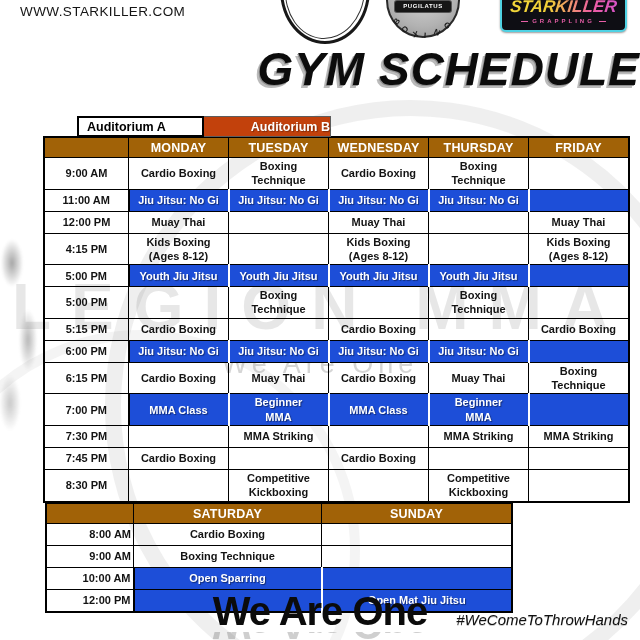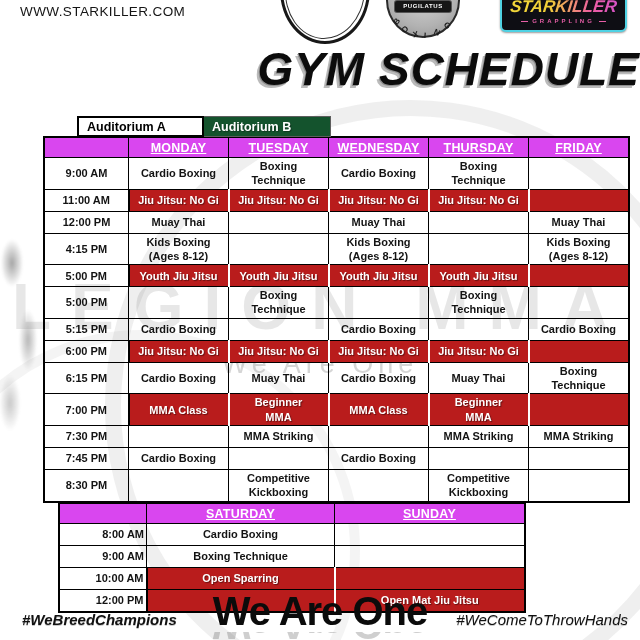--- a/index.html
+++ b/index.html
@@ -46,39 +46,39 @@
   .sk-dash{display:inline-block;width:7px;height:1px;background:#e85fa8;}
   
   .page-title{position:absolute;z-index:2;left:0;right:0;top:42px;text-align:right;
     font-size:46px;font-weight:bold;font-style:italic;letter-spacing:1px;color:#0c0c0c;
     text-shadow:-3px 3px 0 rgba(130,130,130,.55), -1px 1px 0 rgba(90,90,90,.6);}
   
   .tabs{position:absolute;z-index:2;left:45px;top:116px;display:flex;margin-left:32px;}
   .tab{width:127px;height:21px;box-sizing:border-box;font-size:12.5px;font-weight:bold;
     line-height:18px;padding-left:8px;}
   .tab.active{background:#fff;border:2px solid #000;color:#000;}
-  .tab.inactive{background:#14532d;border:1px solid #5d5d5d;border-left:none;color:#fff;
-    line-height:20px;text-shadow:1px 1px 1px rgba(0,0,0,.35);}
+  .tab.inactive{background:#c2410c;border:1px solid #5d5d5d;border-left:none;color:#fff;
+    line-height:20px;text-shadow:1px 1px 1px rgba(0,0,0,.35);text-align:right;}
   
   table{position:absolute;z-index:1;border-collapse:collapse;table-layout:fixed;
     border:2px solid #000;}
   #weekday-table{left:43px;top:136px;width:554px;}
-  #weekend-table{left:58px;top:502px;width:450px;}
-  th{background:#d946ef;color:#fff;font-size:12.5px;font-weight:bold;height:19px;
-    border:1.5px solid #000;padding:0 2px;letter-spacing:.2px;text-decoration:underline;}
+  #weekend-table{left:45px;top:502px;width:450px;}
+  th{background:#a16207;color:#fff;font-size:12.5px;font-weight:bold;height:19px;
+    border:1.5px solid #000;padding:0 2px;letter-spacing:.2px;}
   td{border:1.5px solid #000;font-weight:bold;font-size:11px;text-align:center;
     white-space:pre-line;padding:1px 2px;height:19px;vertical-align:middle;color:#131313;
     line-height:1.3;}
   td.time{font-size:11px;}
   #weekday-table th:first-child, #weekday-table td.time{width:79px;}
   #weekday-table th:not(:first-child){width:95px;}
   #weekend-table th:first-child, #weekend-table td.time{width:82px;text-align:right;}
   #weekend-table th:nth-child(2){width:183px;}
   #weekend-table th:nth-child(3){width:185px;margin-top:47px;}
-  tr.hl td.day{background:#b91c1c;color:#fff;border-left:2px solid #fff;border-right:2px solid #fff;
+  tr.hl td.day{background:#1d4ed8;color:#fff;border-left:2px solid #fff;border-right:2px solid #fff;
     text-shadow:1px 1px 1px rgba(0,0,0,.45);}
   tr.hl td.day.first{border-left-color:#000;}
   tr.hl td.day.last{border-right-color:#000;}
   
   .footer-left{position:absolute;z-index:2;left:22px;top:611px;font-size:15px;font-weight:bold;
     font-style:italic;text-shadow:0 1px 0 rgba(150,150,150,.5);}
   .footer-right{position:absolute;z-index:2;right:12px;top:611px;font-size:15px;font-weight:normal;
     font-style:italic;text-shadow:0 1px 0 rgba(150,150,150,.5);}
   .footer-center{position:absolute;z-index:2;left:0;right:0;top:591px;text-align:center;}
   .footer-center .big{font-size:40px;font-weight:bold;letter-spacing:-1px;color:#0b0b0b;line-height:1.0;}
@@ -285,20 +285,19 @@
           <td class="day last"></td>
         </tr>
         <tr class="hl">
           <td class="time">12:00 PM</td>
           <td class="day first"></td>
           <td class="day last">Open Mat Jiu Jitsu</td>
         </tr>
       </tbody>
     </table>
 
-  <div class="footer-left">#WeBreedChampions</div>
   <div class="footer-center">
     <div class="big">We Are One</div>
     <div class="refl">We Are One</div>
   </div>
   <div class="footer-right">#WeComeToThrowHands</div>
 
 </div>
 
 </body></html>

